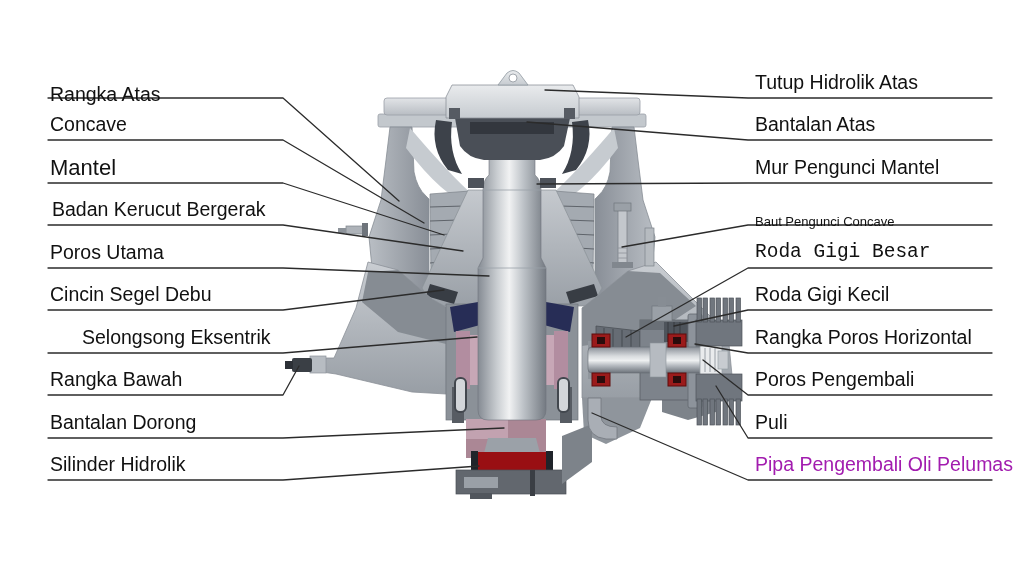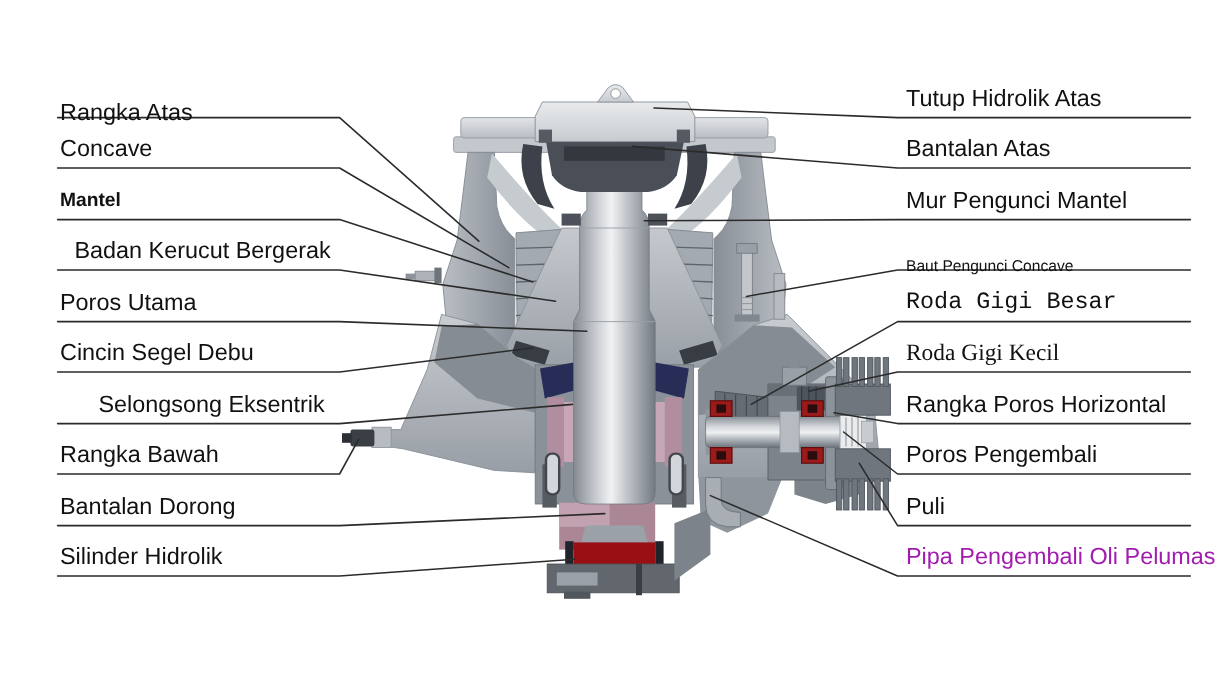--- a/index.html
+++ b/index.html
@@ -231,33 +231,33 @@
         <polyline points="992,353 748,353 695,344" fill="none" stroke="#2b2b2b" stroke-width="1.3" stroke-linejoin="round" stroke-linecap="round"></polyline>
         <polyline points="992,395 748,395 703,360" fill="none" stroke="#2b2b2b" stroke-width="1.3" stroke-linejoin="round" stroke-linecap="round"></polyline>
         <polyline points="992,438 748,438 716,386" fill="none" stroke="#2b2b2b" stroke-width="1.3" stroke-linejoin="round" stroke-linecap="round"></polyline>
         <polyline points="992,480 748,480 592,413" fill="none" stroke="#2b2b2b" stroke-width="1.3" stroke-linejoin="round" stroke-linecap="round"></polyline>
       </g>
 </svg>
 
 <div id="labels-layer">
       <div class="part-label left" style="left: 50px; top: 71px; color: rgb(17, 17, 17); font-size: 19.5px; margin-top: 12px;">Rangka Atas</div>
       <div class="part-label left" style="left: 50px; top: 113px; color: rgb(17, 17, 17); font-size: 19.5px;">Concave</div>
-      <div class="part-label left" style="left: 50px; top: 156px; color: rgb(17, 17, 17); font-size: 16px; font-weight: bold;">Mantel</div>
-      <div class="part-label left" style="left: 62px; top: 198px; color: rgb(17, 17, 17); font-size: 19.5px;">Badan Kerucut Bergerak</div>
+      <div class="part-label left" style="left: 50px; top: 156px; color: rgb(17, 17, 17); font-size: 22px;">Mantel</div>
+      <div class="part-label left" style="left: 52px; top: 198px; color: rgb(17, 17, 17); font-size: 19.5px;">Badan Kerucut Bergerak</div>
       <div class="part-label left" style="left: 50px; top: 241px; color: rgb(17, 17, 17); font-size: 19.5px;">Poros Utama</div>
       <div class="part-label left" style="left: 50px; top: 283px; color: rgb(17, 17, 17); font-size: 19.5px;">Cincin Segel Debu</div>
       <div class="part-label left" style="left: 50px; top: 326px; color: rgb(17, 17, 17); font-size: 19.5px; margin-left: 32px;">Selongsong Eksentrik</div>
       <div class="part-label left" style="left: 50px; top: 368px; color: rgb(17, 17, 17); font-size: 19.5px;">Rangka Bawah</div>
       <div class="part-label left" style="left: 50px; top: 411px; color: rgb(17, 17, 17); font-size: 19.5px;">Bantalan Dorong</div>
       <div class="part-label left" style="left: 50px; top: 453px; color: rgb(17, 17, 17); font-size: 19.5px;">Silinder Hidrolik</div>
       <div class="part-label right" style="left: 755px; top: 71px; color: rgb(17, 17, 17); font-size: 19.5px;">Tutup Hidrolik Atas</div>
       <div class="part-label right" style="left: 755px; top: 113px; color: rgb(17, 17, 17); font-size: 19.5px;">Bantalan Atas</div>
       <div class="part-label right" style="left: 755px; top: 156px; color: rgb(17, 17, 17); font-size: 19.5px;">Mur Pengunci Mantel</div>
       <div class="part-label right" style="left: 755px; top: 210px; color: rgb(17, 17, 17); font-size: 13px;">Baut Pengunci Concave</div>
       <div class="part-label right" style="left: 755px; top: 241px; color: rgb(17, 17, 17); font-size: 19.5px; font-family: Liberation Mono, monospace;">Roda Gigi Besar</div>
-      <div class="part-label right" style="left: 755px; top: 283px; color: rgb(17, 17, 17); font-size: 19.5px; font-family: Liberation Serif, serif;">Roda Gigi Kecil</div>
+      <div class="part-label right" style="left: 755px; top: 283px; color: rgb(17, 17, 17); font-size: 19.5px;">Roda Gigi Kecil</div>
       <div class="part-label right" style="left: 755px; top: 326px; color: rgb(17, 17, 17); font-size: 19.5px;">Rangka Poros Horizontal</div>
       <div class="part-label right" style="left: 755px; top: 368px; color: rgb(17, 17, 17); font-size: 19.5px;">Poros Pengembali</div>
       <div class="part-label right" style="left: 755px; top: 411px; color: rgb(17, 17, 17); font-size: 19.5px;">Puli</div>
       <div class="part-label right" style="left: 755px; top: 453px; color: #a21caf; font-size: 19.5px;">Pipa Pengembali Oli Pelumas</div>
     </div>
 
 </div>
 
 </body></html>

